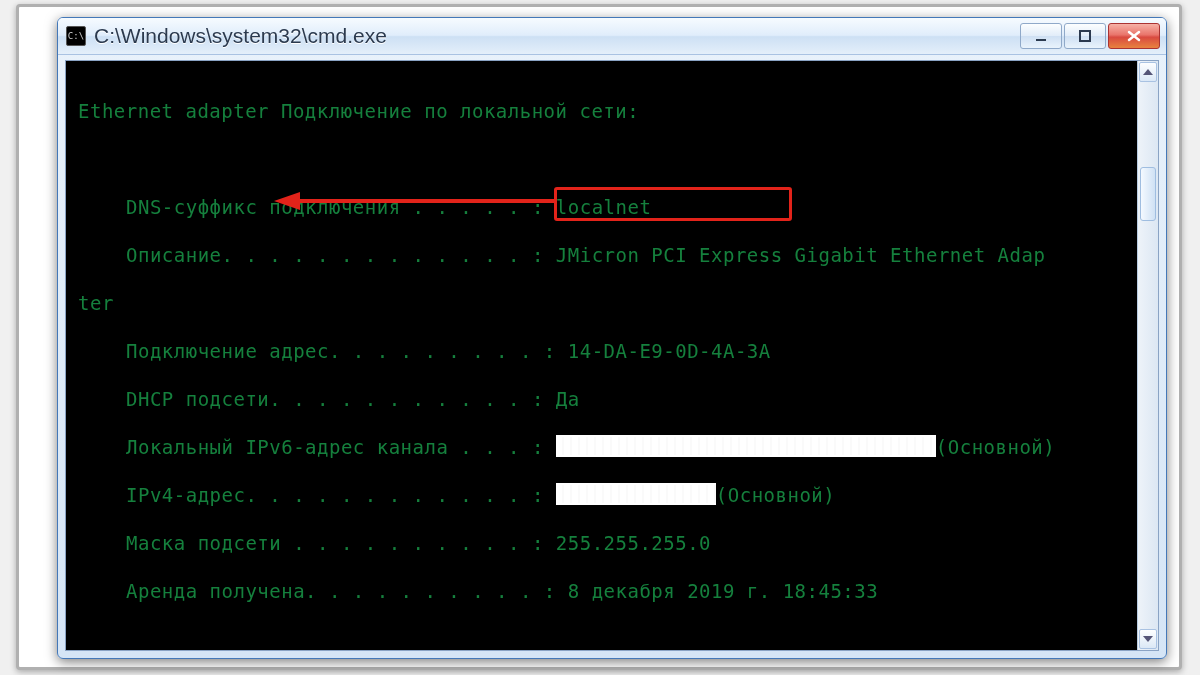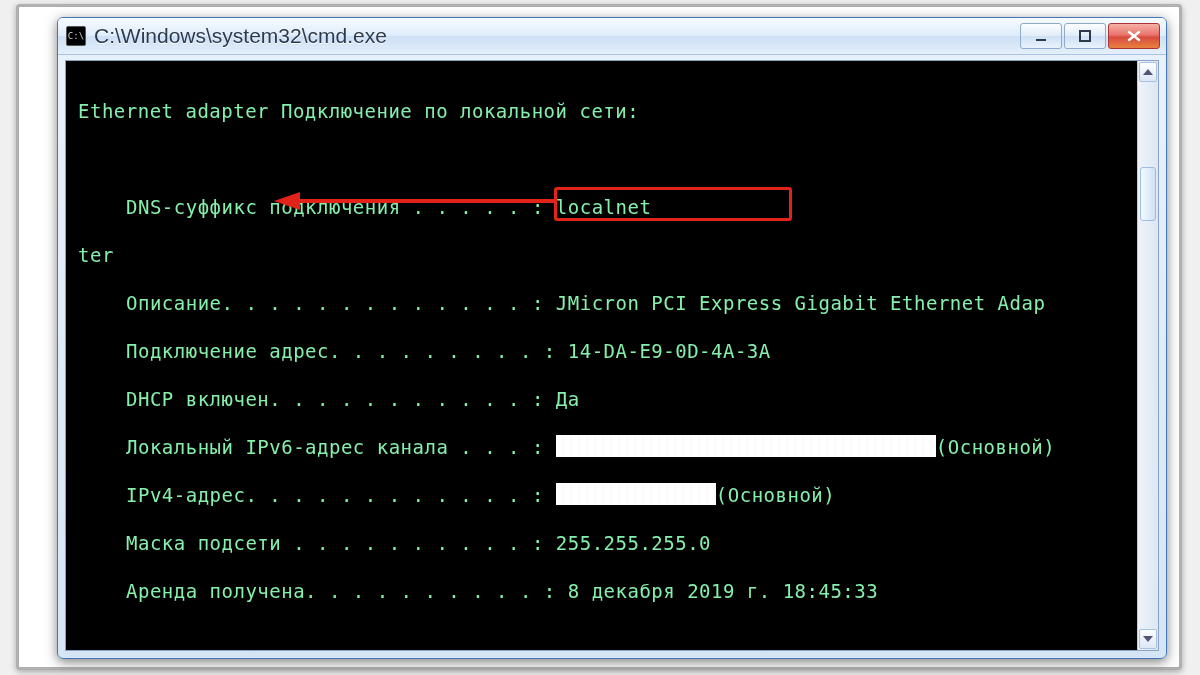--- a/index.html
+++ b/index.html
@@ -95,21 +95,21 @@
     border: 1px solid #8aa3c4;
     box-sizing: border-box;
   }
   .term {
     position:absolute;
     inset:0;
     padding: 14px 0 0 0;
     font-family: "Lucida Console","Consolas",monospace;
     font-size: 19px;
     line-height: 24px;
-    color: #86efac;
+    color: #15803d;
     letter-spacing: 0.5px;
     white-space: pre;
   }
   .line { display:block; padding:0 12px; position:relative; height:24px; }
   .line.section { padding-left:12px; }
   .line.item   { padding-left:60px; }
   .scrubble {
     display:inline-block;
     height:18px;
     vertical-align:-3px;
@@ -191,24 +191,24 @@
             </svg>
         </div>
       </div>
     </div>
 
     <div class="client">
       <div class="term">
 <span class="line section">Ethernet adapter Подключение по локальной сети:</span>
 <span class="line"> </span>
 <span class="line item"><span>DNS-суффикс подключения . . . . . :</span> <span>localnet</span></span>
+<span class="line item"><span>Описание. . . . . . . . . . . . . :</span> <span>JMicron PCI Express Gigabit Ethernet Adap</span></span>
 <span class="line section">ter</span>
-<span class="line item"><span>Описание. . . . . . . . . . . . . :</span> <span>JMicron PCI Express Gigabit Ethernet Adap</span></span>
 <span class="line item"><span>Подключение адрес. . . . . . . . . :</span> <span>14-DA-E9-0D-4A-3A</span></span>
-<span class="line item"><span>DHCP включен. . . . . . . . . . . :</span> <span>Да</span></span>
+<span class="line item"><span>DHCP подсети. . . . . . . . . . . :</span> <span>Да</span></span>
 <span class="line item"><span>Локальный IPv6-адрес канала . . . :</span> <span class="scrubble" style="width:380px"></span><span>(Основной)</span></span>
 <span class="line item"><span>IPv4-адрес. . . . . . . . . . . . :</span> <span class="scrubble" style="width:160px"></span><span>(Основной)</span></span>
 <span class="line item"><span>Маска подсети . . . . . . . . . . :</span> <span>255.255.255.0</span></span>
 <span class="line item"><span>Аренда получена. . . . . . . . . . :</span> <span>8 декабря 2019 г. 18:45:33</span></span>
 
 
 
 
 
 

